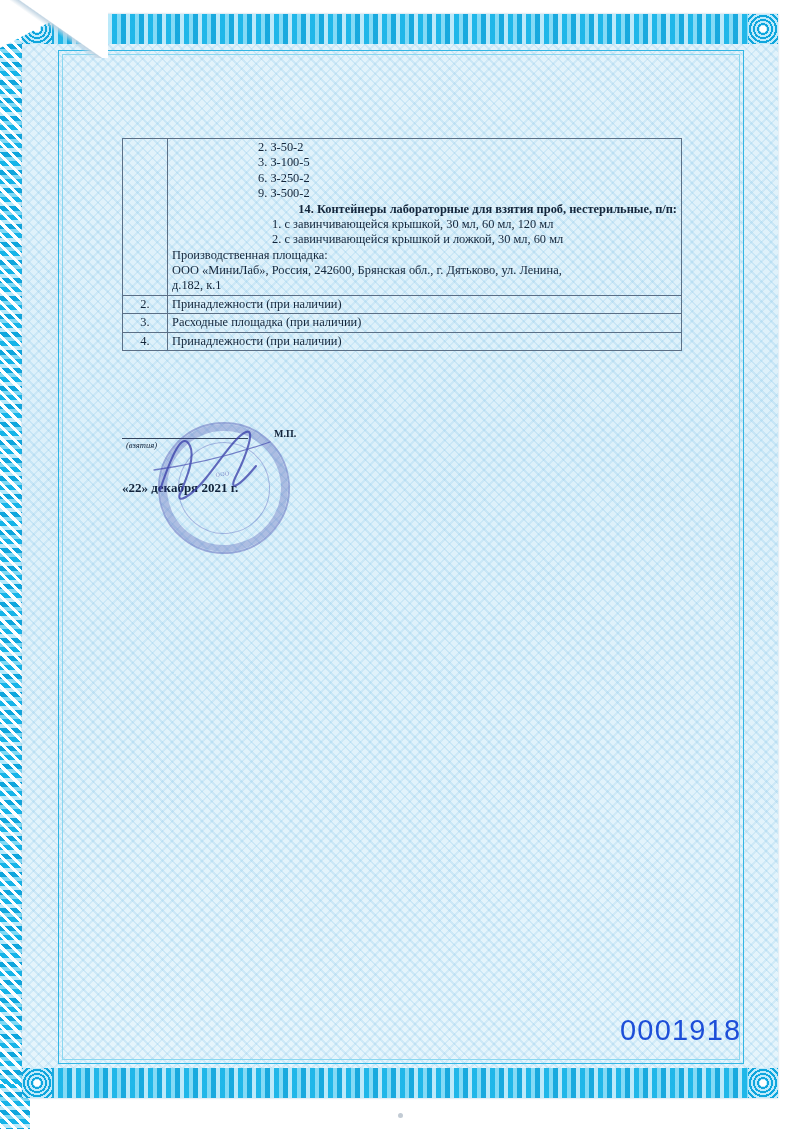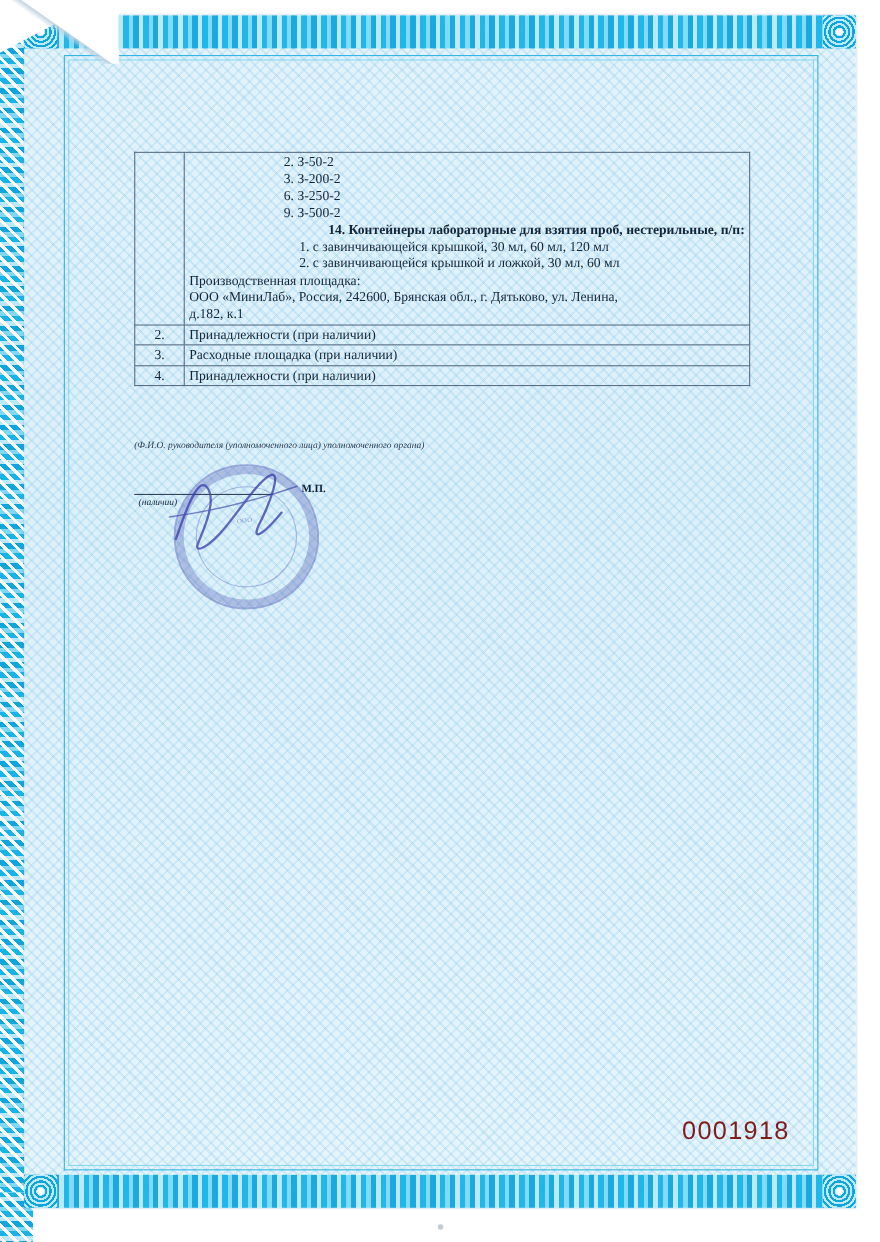--- a/index.html
+++ b/index.html
@@ -202,23 +202,23 @@
     position: absolute;
     left: 150px; top: 412px;
     width: 150px; height: 110px;
     opacity: 0.85;
   }
 
   
   .serial {
     position: absolute;
     left: 620px; top: 1014px;
-    font-size: 23px;
+    font-size: 29px;
     font-family: "Liberation Sans", sans-serif;
-    color: #7f1d1d;
+    color: #1d4ed8;
     letter-spacing: 1.2px;
   }
 
   
   .artifact {
     position: absolute;
     left: 398px; top: 1113px;
     width: 5px; height: 5px;
     border-radius: 50%;
     background: rgba(120,140,160,0.45);
@@ -243,21 +243,21 @@
 
   <div class="inner-frame"></div>
   <div class="inner-frame2"></div>
 
   <table class="doc-table">
     <tbody>
       <tr>
         <td class="col-num"></td>
         <td class="big-cell">
           <span class="ln indent">2. З-50-2</span>
-          <span class="ln indent">3. З-200-2</span>
+          <span class="ln indent">3. З-100-5</span>
           <span class="ln indent">6. З-250-2</span>
           <span class="ln indent">9. З-500-2</span>
           <span class="ln center-ish">14. Контейнеры лабораторные для взятия проб, нестерильные, п/п:</span>
           <span class="ln indent2">1. с завинчивающейся крышкой, 30 мл, 60 мл, 120 мл</span>
           <span class="ln indent2">2. с завинчивающейся крышкой и ложкой, 30 мл, 60 мл</span>
           <span class="ln bold">Производственная площадка:</span>
           <span class="ln bold">ООО «МиниЛаб», Россия, 242600, Брянская обл., г. Дятьково, ул. Ленина,</span>
           <span class="ln bold">д.182, к.1</span>
         </td>
       </tr>
@@ -270,26 +270,26 @@
         <td>Расходные площадка (при наличии)</td>
       </tr>
       <tr>
         <td class="col-num">4.</td>
         <td>Принадлежности (при наличии)</td>
       </tr>
     </tbody>
   </table>
 
   <div class="sig-block">
-    <div class="sig-caption">(Ф.И.О. руководителя (уполномоченного лица) уполномоченного органа)</div>
     <div class="sig-line-row">
       <div class="sig-rule"></div>
-      <div class="sig-sub">(наличии)</div>
+      <div class="sig-sub">(взятия)</div>
       <div class="mp">М.П.</div>
     </div>
+    <div class="sig-date">«22» декабря 2021 г.</div>
   </div>
 
   <div class="stamp">
     <div class="stamp-inner">ООО</div>
   </div>
 
   <svg class="signature-scribble" viewBox="0 0 150 110">
     <path d="M10,78 C26,30 34,22 40,34 C46,46 34,72 30,82 C26,92 40,86 56,66 C72,46 86,24 96,20 C106,16 96,44 86,64 C78,80 88,76 106,54" fill="none" stroke="#3a3fa8" stroke-width="2.1" opacity="0.9" stroke-linecap="round"></path>
     <path d="M4,58 C34,54 74,46 120,30" fill="none" stroke="#3a3fa8" stroke-width="1.3" opacity="0.75" stroke-linecap="round"></path>
   </svg>

